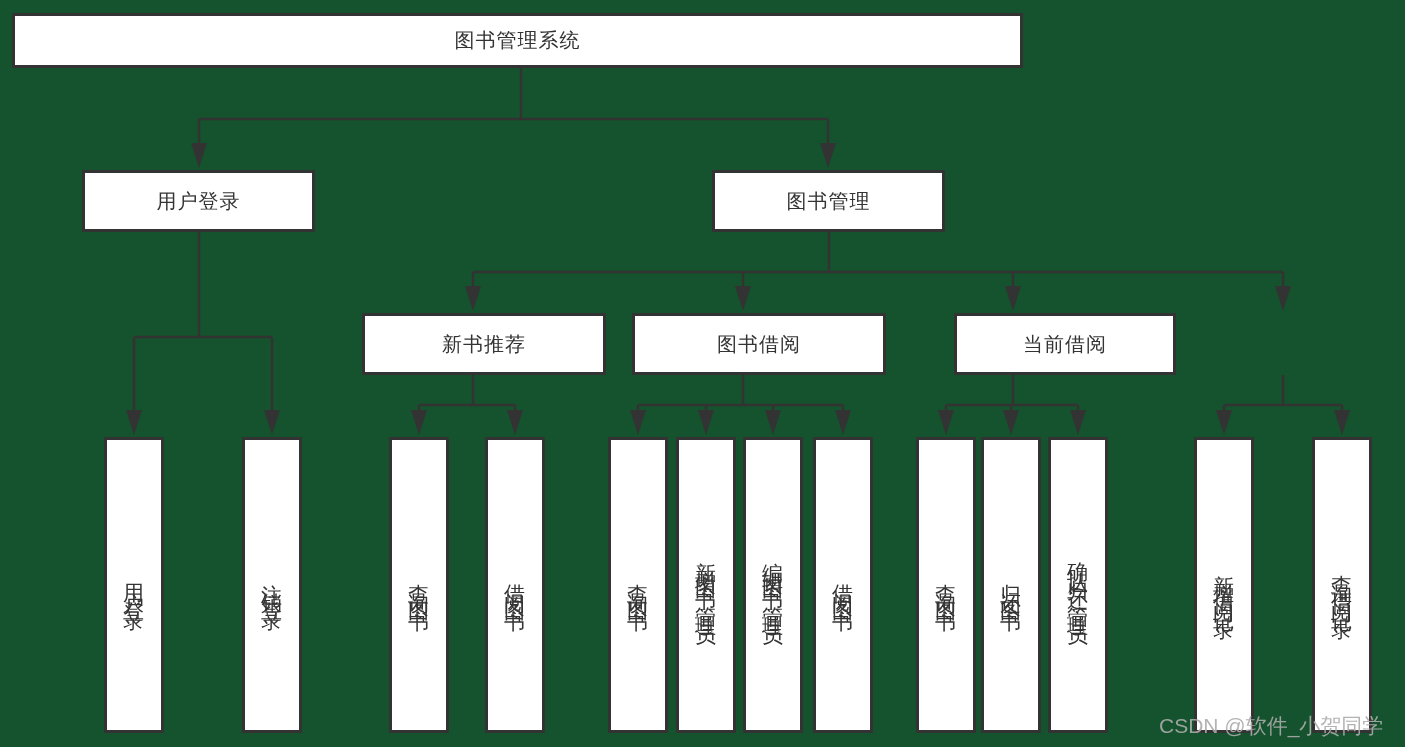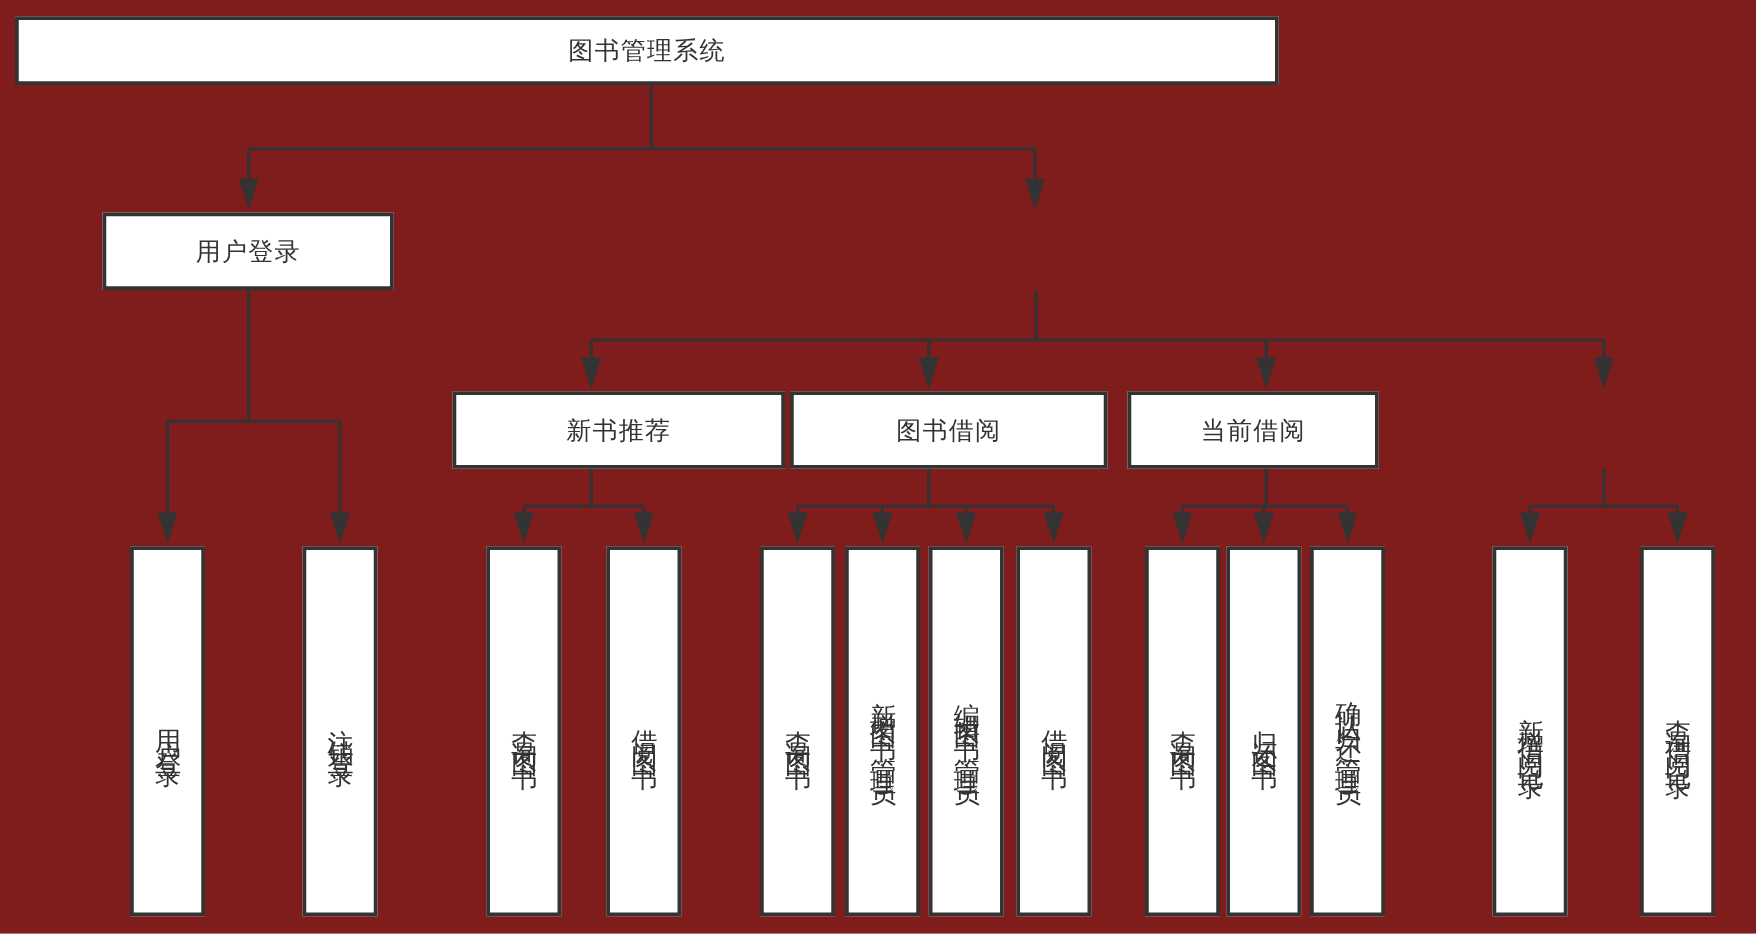--- a/index.html
+++ b/index.html
@@ -5,21 +5,21 @@
   html, body {
     margin: 0;
     padding: 0;
     background: #ffffff;
     font-family: "Liberation Sans", sans-serif;
   }
   #canvas {
     position: relative;
     width: 1405px;
     height: 747px;
-    background: #7f1d1d;
+    background: #14532d;
     overflow: hidden;
   }
   #wires {
     position: absolute;
     left: 0; top: 0;
     width: 1405px;
     height: 747px;
   }
   .box {
     position: absolute;
@@ -115,28 +115,31 @@
     </g>
   </svg>
 
   <div class="box" style="left:12px; top:13px; width:1011px; height:55px;">
     <span>图书管理系统</span>
   </div>
 
   <div class="box" style="left:82px; top:170px; width:233px; height:62px;">
     <span>用户登录</span>
   </div>
+  <div class="box" style="left:712px; top:170px; width:233px; height:62px;">
+    <span>图书管理</span>
+  </div>
 
-  <div class="box" style="left:362px; top:313px; width:266px; height:62px;">
+  <div class="box" style="left:362px; top:313px; width:244px; height:62px;">
     <span>新书推荐</span>
   </div>
   <div class="box" style="left:632px; top:313px; width:254px; height:62px;">
     <span>图书借阅</span>
   </div>
-  <div class="box" style="left:902px; top:313px; width:201px; height:62px;">
+  <div class="box" style="left:954px; top:313px; width:222px; height:62px;">
     <span>当前借阅</span>
   </div>
 
   <div class="leaf" style="left:104px;">
     <span class="vtext">用户登录</span>
   </div>
   <div class="leaf" style="left:242px;">
     <span class="vtext">注销登录</span>
   </div>
 
@@ -170,14 +173,15 @@
     <span class="vtext">确认归还（管理员）</span>
   </div>
 
   <div class="leaf" style="left:1194px;">
     <span class="vtext">新增借阅记录</span>
   </div>
   <div class="leaf" style="left:1312px;">
     <span class="vtext">查询借阅记录</span>
   </div>
 
+  <div class="watermark">CSDN @软件_小贺同学</div>
 
 </div>
 
 </body></html>

